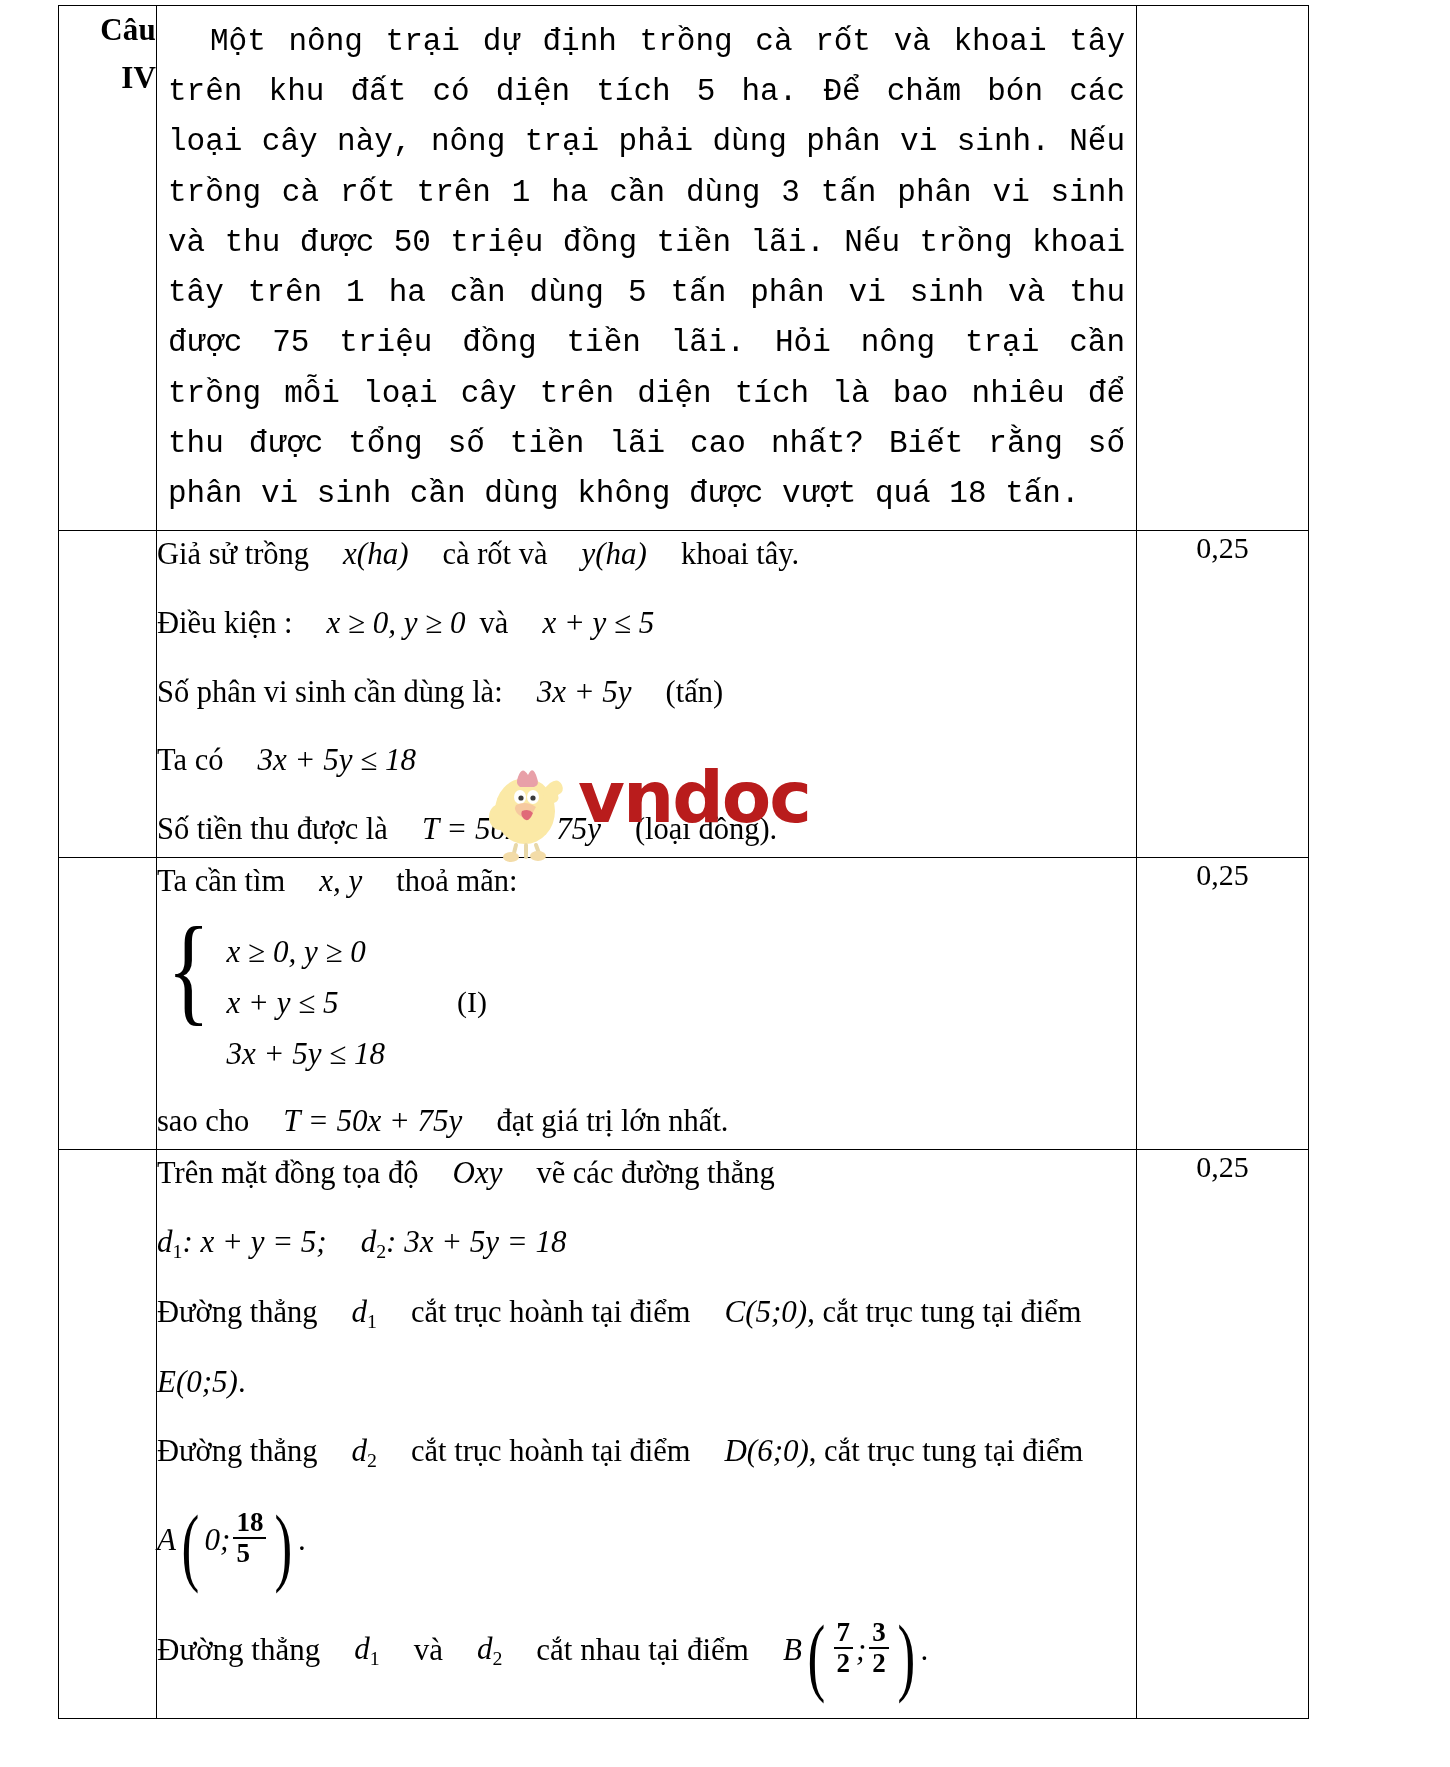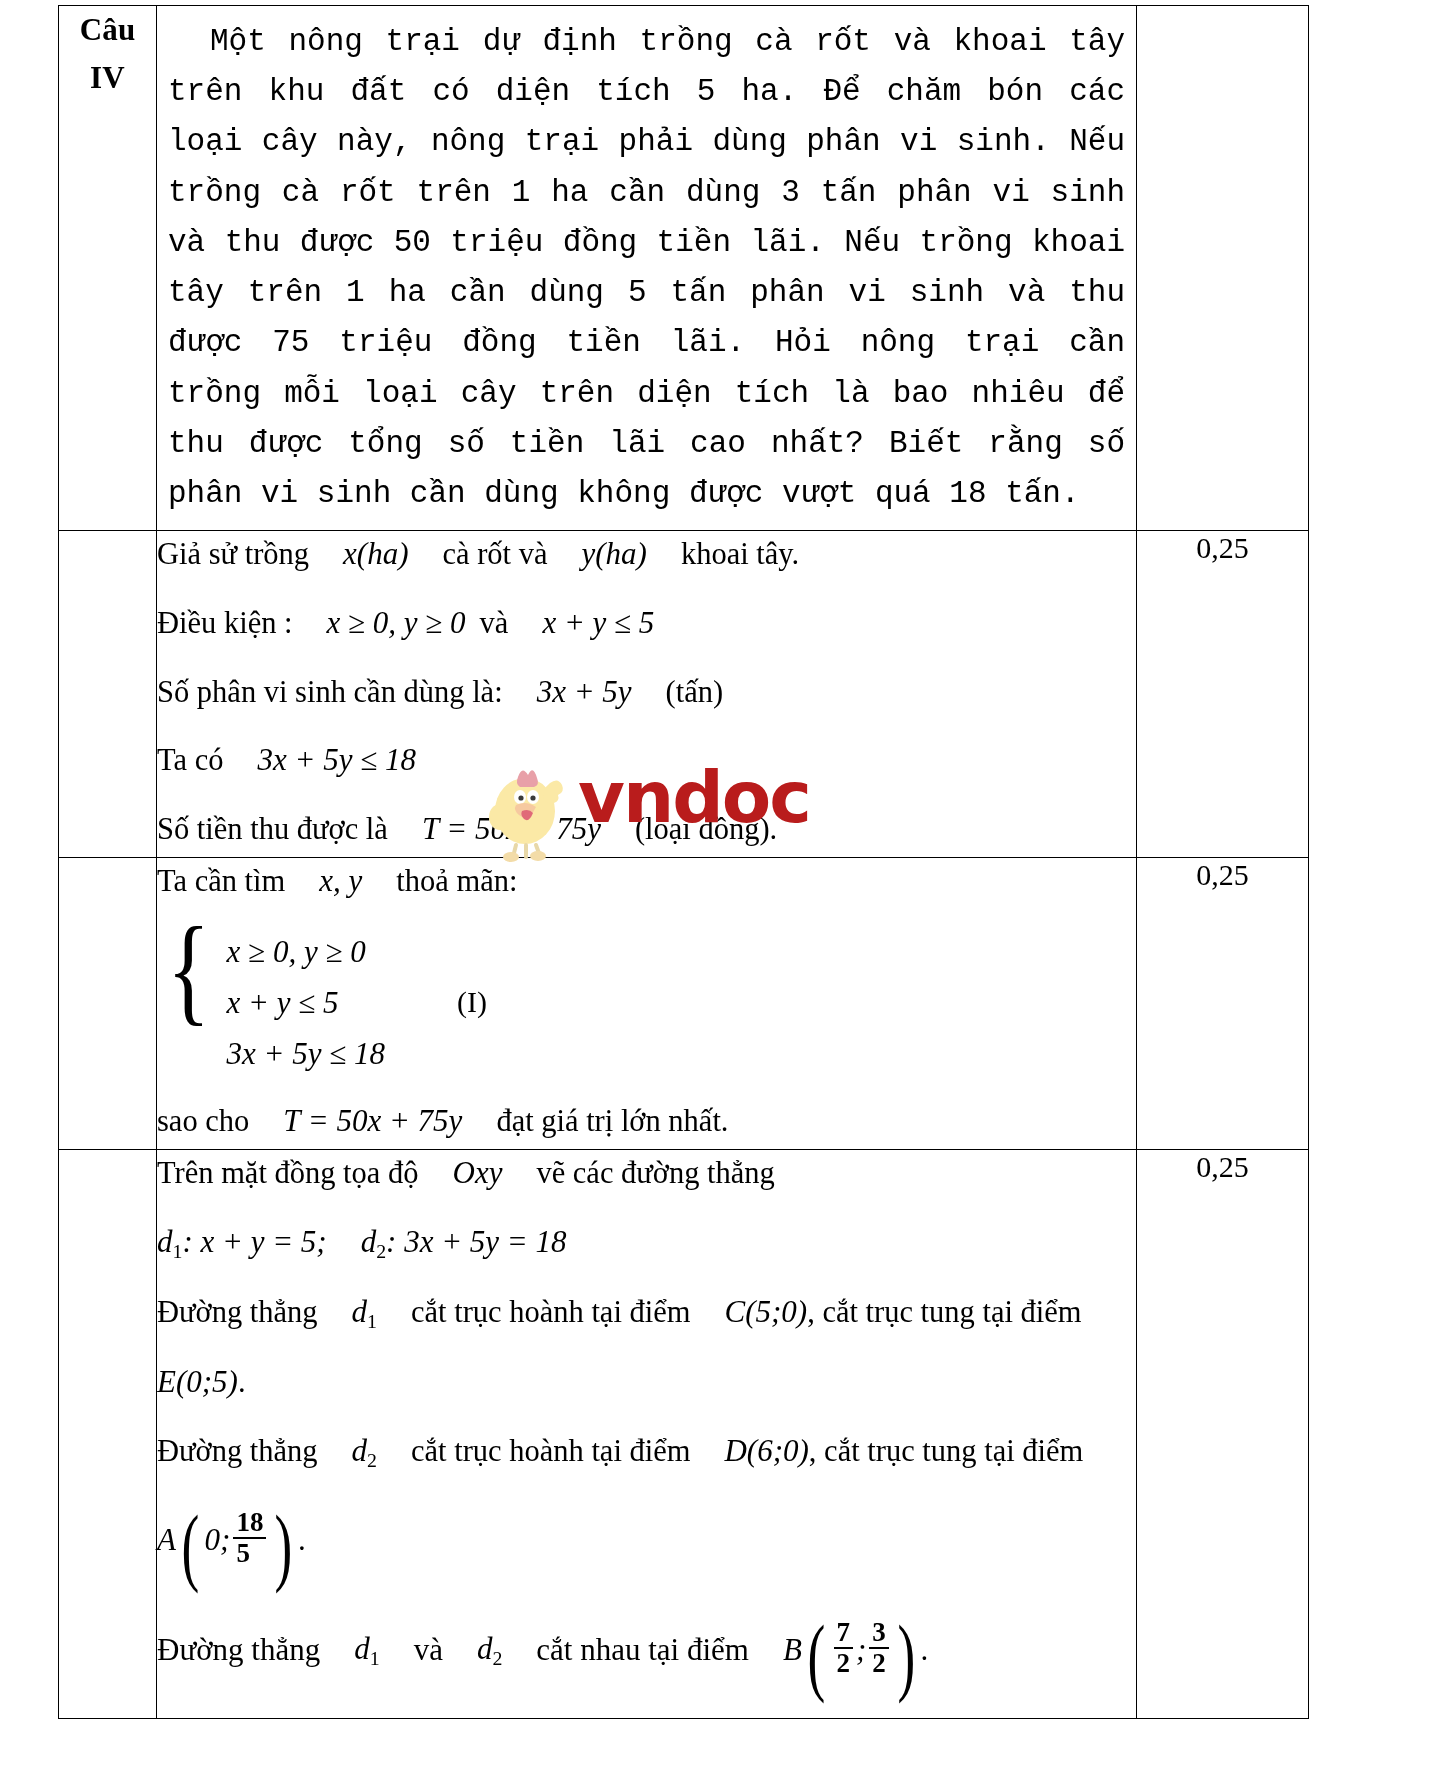--- a/index.html
+++ b/index.html
@@ -35,21 +35,21 @@
     vertical-align: top;
     padding: 0;
   }
 
   col.col-label  { width: 98px; }
   col.col-body   { width: 980px; }
   col.col-score  { width: 172px; }
   col.col-pad    { width: 139px; }
 
   td.label-cell {
-    text-align: center;
+    text-align: right;
     font-weight: bold;
     font-size: 31px;
     line-height: 1.55;
     padding-top: 14px;
     letter-spacing: .2px;
   }
   td.label-cell .lbl-line { display: block; }
 
   td.body-cell {
     padding: 10px 14px 14px 16px;

